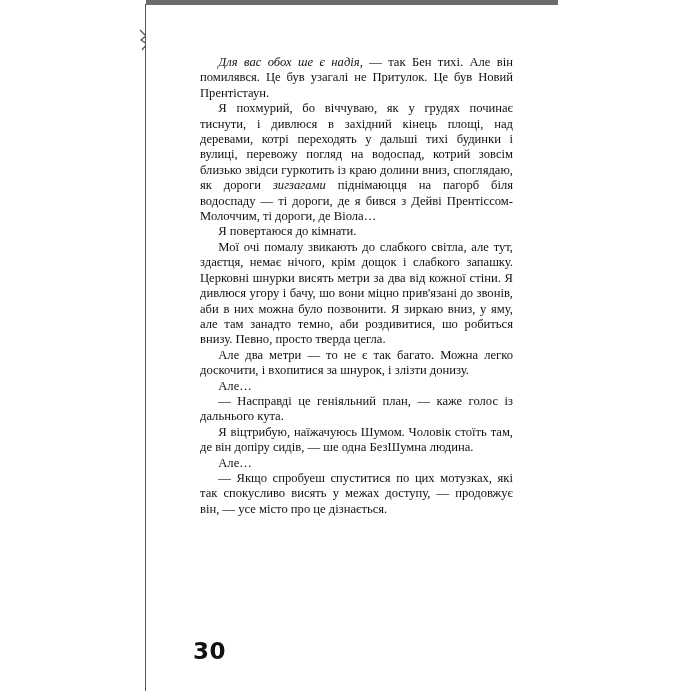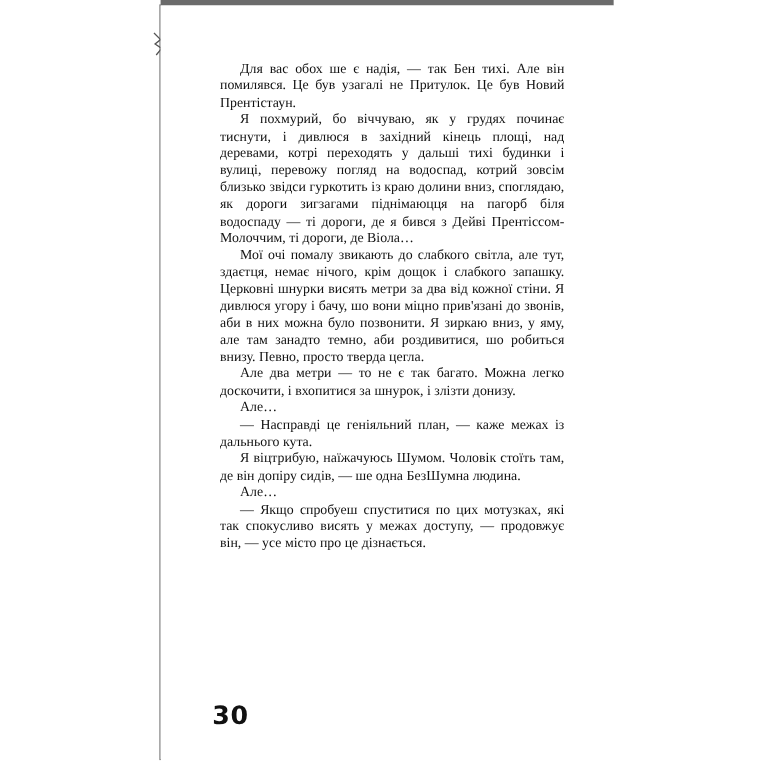--- a/index.html
+++ b/index.html
@@ -93,21 +93,21 @@
     hyphens: none;
   }
 
   #text-column p {
     margin: 0;
     text-indent: 1.45em;
   }
   
   #text-column p { text-align-last: left; }
 
-  .it { }
+  .it { font-style: italic; }
 
   #page-number {
     position: absolute;
     left: 47px;
     top: 633px;
     font-family: "DejaVu Sans", sans-serif;
     font-size: 23px;
     font-weight: 700;
     color: #111111;
     letter-spacing: 0.5px;
@@ -134,24 +134,25 @@
     <svg width="20" height="20" viewBox="0 0 20 20">
       <path d="M3 3 L17 17 M17 3 L3 17" stroke="#2a2a2a" stroke-width="1.6" fill="none" stroke-linecap="round"></path>
     </svg>
   </div>
 
   <div id="page">
 
     <div id="text-column">
         <p><span class="it">Для вас обох ше є надія</span><span>, — так Бен тихі. Але він помилявся. Це був узагалі не Притулок. Це був Новий Прентістаун.</span></p>
         <p><span>Я похмурий, бо віччуваю, як у грудях починає тиснути, і дивлюся в західний кінець площі, над деревами, котрі переходять у дальші тихі будинки і вулиці, перевожу погляд на водоспад, котрий зовсім близько звідси гуркотить із краю долини вниз, споглядаю, як дороги </span><span class="it">зигзагами</span><span> піднімаюцця на пагорб біля водоспаду — ті дороги, де я бився з Дейві Прентіссом-Молоччим, ті дороги, де Віола…</span></p>
+        <p><span>Я повертаюся до кімнати.</span></p>
         <p><span>Мої очі помалу звикають до слабкого світла, але тут, здаєтця, немає нічого, крім дощок і слабкого запашку. Церковні шнурки висять метри за два від кожної стіни. Я дивлюся угору і бачу, шо вони міцно прив'язані до звонів, аби в них можна було позвонити. Я зиркаю вниз, у яму, але там занадто темно, аби роздивитися, шо робиться внизу. Певно, просто тверда цегла.</span></p>
         <p><span>Але два метри — то не є так багато. Можна легко доскочити, і вхопитися за шнурок, і злізти донизу.</span></p>
         <p><span>Але…</span></p>
-        <p><span>— Насправді це геніяльний план, — каже межах із дальнього кута.</span></p>
+        <p><span>— Насправді це геніяльний план, — каже голос із дальнього кута.</span></p>
         <p><span>Я віцтрибую, наїжачуюсь Шумом. Чоловік стоїть там, де він допіру сидів, — ше одна БезШумна людина.</span></p>
         <p><span>Але…</span></p>
         <p><span>— Якщо спробуеш спуститися по цих мотузках, які так спокусливо висять у межах доступу, — продовжує він, — усе місто про це дізнається.</span></p>
       </div>
 
     <div id="page-number">30</div>
 
   </div>
 
 </div>

